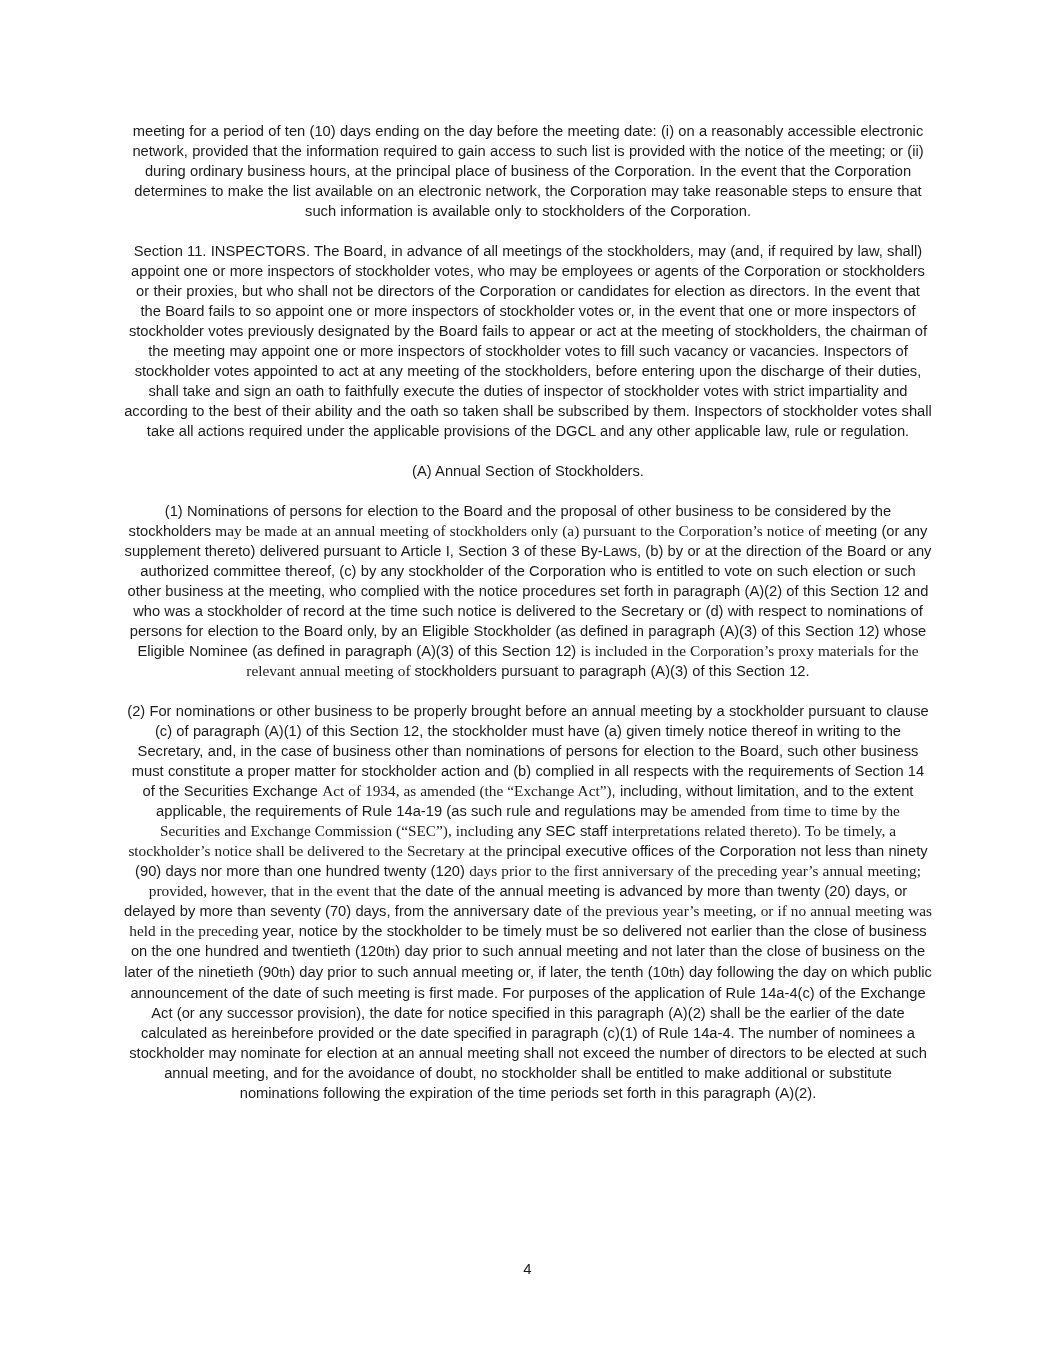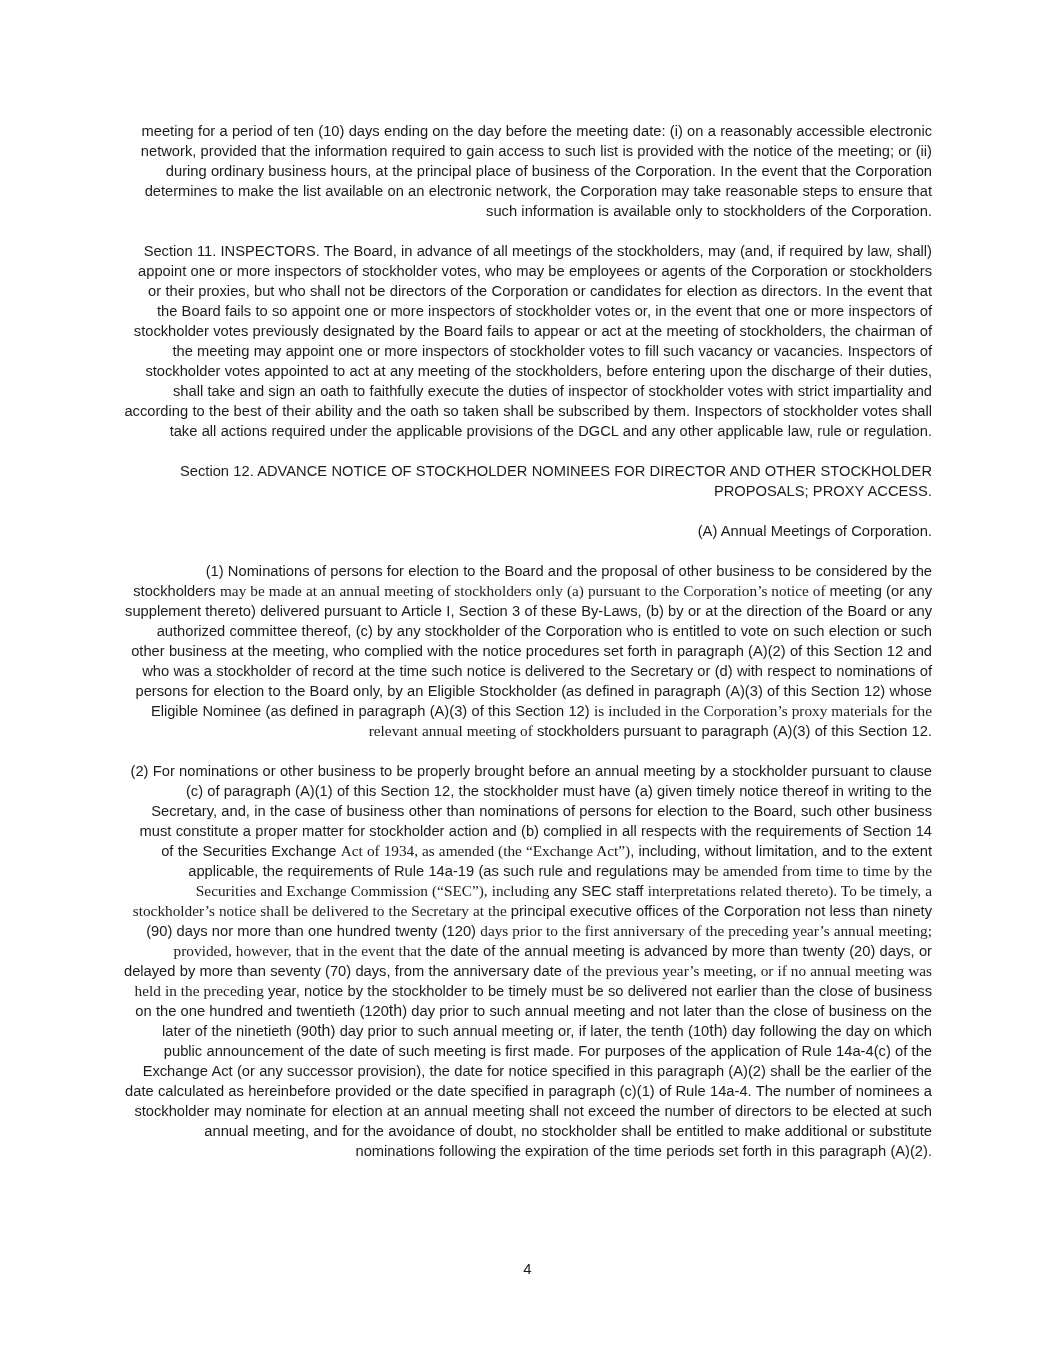--- a/index.html
+++ b/index.html
@@ -18,47 +18,46 @@
   .page {
     position: absolute;
     top: 121px;
     left: 124px;
     width: 808px;
   }
   .para {
     margin: 0 0 20px 0;
     font-size: 14.7px;
     line-height: 20px;
-    text-align: right;
+    text-align: center;
     word-spacing: 0.2px;
   }
   .run { white-space: pre-wrap; }
   .u { text-underline-offset: 2px; }
   .serif {
     font-family: Liberation Serif, serif;
     font-size: 15.3px;
   }
-  .small { font-size: 16px; }
+  .small { font-size: 13px; }
   .page-number {
     position: absolute;
     left: 0;
     right: 0;
     top: 1260px;
     text-align: center;
     font-size: 15px;
     color: #1c1c1c;
   }
 </style>
 </head>
 <body>
 
 <div class="page">
   <div>
       <p class="para"><span class="run">meeting for a period of ten (10) days ending on the day before the meeting date: (i) on a reasonably accessible electronic network, provided that the information required to gain access to such list is provided with the notice of the meeting; or (ii) during ordinary business hours, at the principal place of business of the Corporation. In the event that the Corporation determines to make the list available on an electronic network, the Corporation may take reasonable steps to ensure that such information is available only to stockholders of the Corporation.</span></p>
       <p class="para"><span class="run">Section 11. </span><span class="run u">INSPECTORS</span><span class="run">. The Board, in advance of all meetings of the stockholders, may (and, if required by law, shall) appoint one or more inspectors of stockholder votes, who may be employees or agents of the Corporation or stockholders or their proxies, but who shall not be directors of the Corporation or candidates for election as directors. In the event that the Board fails to so appoint one or more inspectors of stockholder votes or, in the event that one or more inspectors of stockholder votes previously designated by the Board fails to appear or act at the meeting of stockholders, the chairman of the meeting may appoint one or more inspectors of stockholder votes to fill such vacancy or vacancies. Inspectors of stockholder votes appointed to act at any meeting of the stockholders, before entering upon the discharge of their duties, shall take and sign an oath to faithfully execute the duties of inspector of stockholder votes with strict impartiality and according to the best of their ability and the oath so taken shall be subscribed by them. Inspectors of stockholder votes shall take all actions required under the applicable provisions of the DGCL and any other applicable law, rule or regulation.</span></p>
-      <p class="para"><span class="run">Section 12. </span><span class="run u">ADVANCE NOTICE OF STOCKHOLDER NOMINEES FOR DIRECTOR AND OTHER STOCKHOLDER PROPOSALS; PROXY ACCESS</span><span class="run">.</span></p>
-      <p class="para"><span class="run">(A) Annual Meetings of Corporation.</span></p>
+      <p class="para"><span class="run">(A) Annual Section of Stockholders.</span></p>
       <p class="para"><span class="run">(1) Nominations of persons for election to the Board and the proposal of other business to be considered by the stockholders </span><span class="run serif">may be made at an annual meeting of stockholders only (a) pursuant to the Corporation’s notice of </span><span class="run">meeting (or any supplement thereto) delivered pursuant to Article I, Section 3 of these By-Laws, (b) by or at the direction of the Board or any authorized committee thereof, (c) by any stockholder of the Corporation who is entitled to vote on such election or such other business at the meeting, who complied with the notice procedures set forth in paragraph (A)(2) of this Section 12 and who was a stockholder of record at the time such notice is delivered to the Secretary or (d) with respect to nominations of persons for election to the Board only, by an Eligible Stockholder (as defined in paragraph (A)(3) of this Section 12) whose Eligible Nominee (as defined in paragraph (A)(3) of this Section 12) </span><span class="run serif">is included in the Corporation’s proxy materials for the relevant annual meeting of </span><span class="run">stockholders pursuant to paragraph (A)(3) of this Section 12.</span></p>
       <p class="para"><span class="run">(2) For nominations or other business to be properly brought before an annual meeting by a stockholder pursuant to clause (c) of paragraph (A)(1) of this Section 12, the stockholder must have (a) given timely notice thereof in writing to the Secretary, and, in the case of business other than nominations of persons for election to the Board, such other business must constitute a proper matter for stockholder action and (b) complied in all respects with the requirements of Section 14 of the Securities Exchange </span><span class="run serif">Act of 1934, as amended (the “Exchange Act”)</span><span class="run">, including, without limitation, and to the extent applicable, the requirements of Rule 14a-19 (as such rule and regulations may </span><span class="run serif">be amended from time to time by the Securities and Exchange Commission (“SEC”), including </span><span class="run">any SEC staff </span><span class="run serif">interpretations related thereto). To be timely, a stockholder’s notice shall be delivered to the Secretary at the </span><span class="run">principal executive offices of the Corporation not less than ninety (90) days nor more than one hundred twenty (120) </span><span class="run serif">days prior to the first anniversary of the preceding year’s annual meeting; provided, however, that in the event that </span><span class="run">the date of the annual meeting is advanced by more than twenty (20) days, or delayed by more than seventy (70) days, from the anniversary date </span><span class="run serif">of the previous year’s meeting, or if no annual meeting was held in the preceding </span><span class="run">year, notice by the stockholder to be timely must be so delivered not earlier than the close of business on the one hundred and twentieth (120</span><span class="run small">th</span><span class="run">) day prior to such annual meeting and not later than the close of business on the later of the ninetieth (90</span><span class="run small">th</span><span class="run">) day prior to such annual meeting or, if later, the tenth (10</span><span class="run small">th</span><span class="run">) day following the day on which public announcement of the date of such meeting is first made. For purposes of the application of Rule 14a-4(c) of the Exchange Act (or any successor provision), the date for notice specified in this paragraph (A)(2) shall be the earlier of the date calculated as hereinbefore provided or the date specified in paragraph (c)(1) of Rule 14a-4. The number of nominees a stockholder may nominate for election at an annual meeting shall not exceed the number of directors to be elected at such annual meeting, and for the avoidance of doubt, no stockholder shall be entitled to make additional or substitute nominations following the expiration of the time periods set forth in this paragraph (A)(2).</span></p>
     </div>
 </div>
 
 <div class="page-number">4</div>
 
 </body></html>

